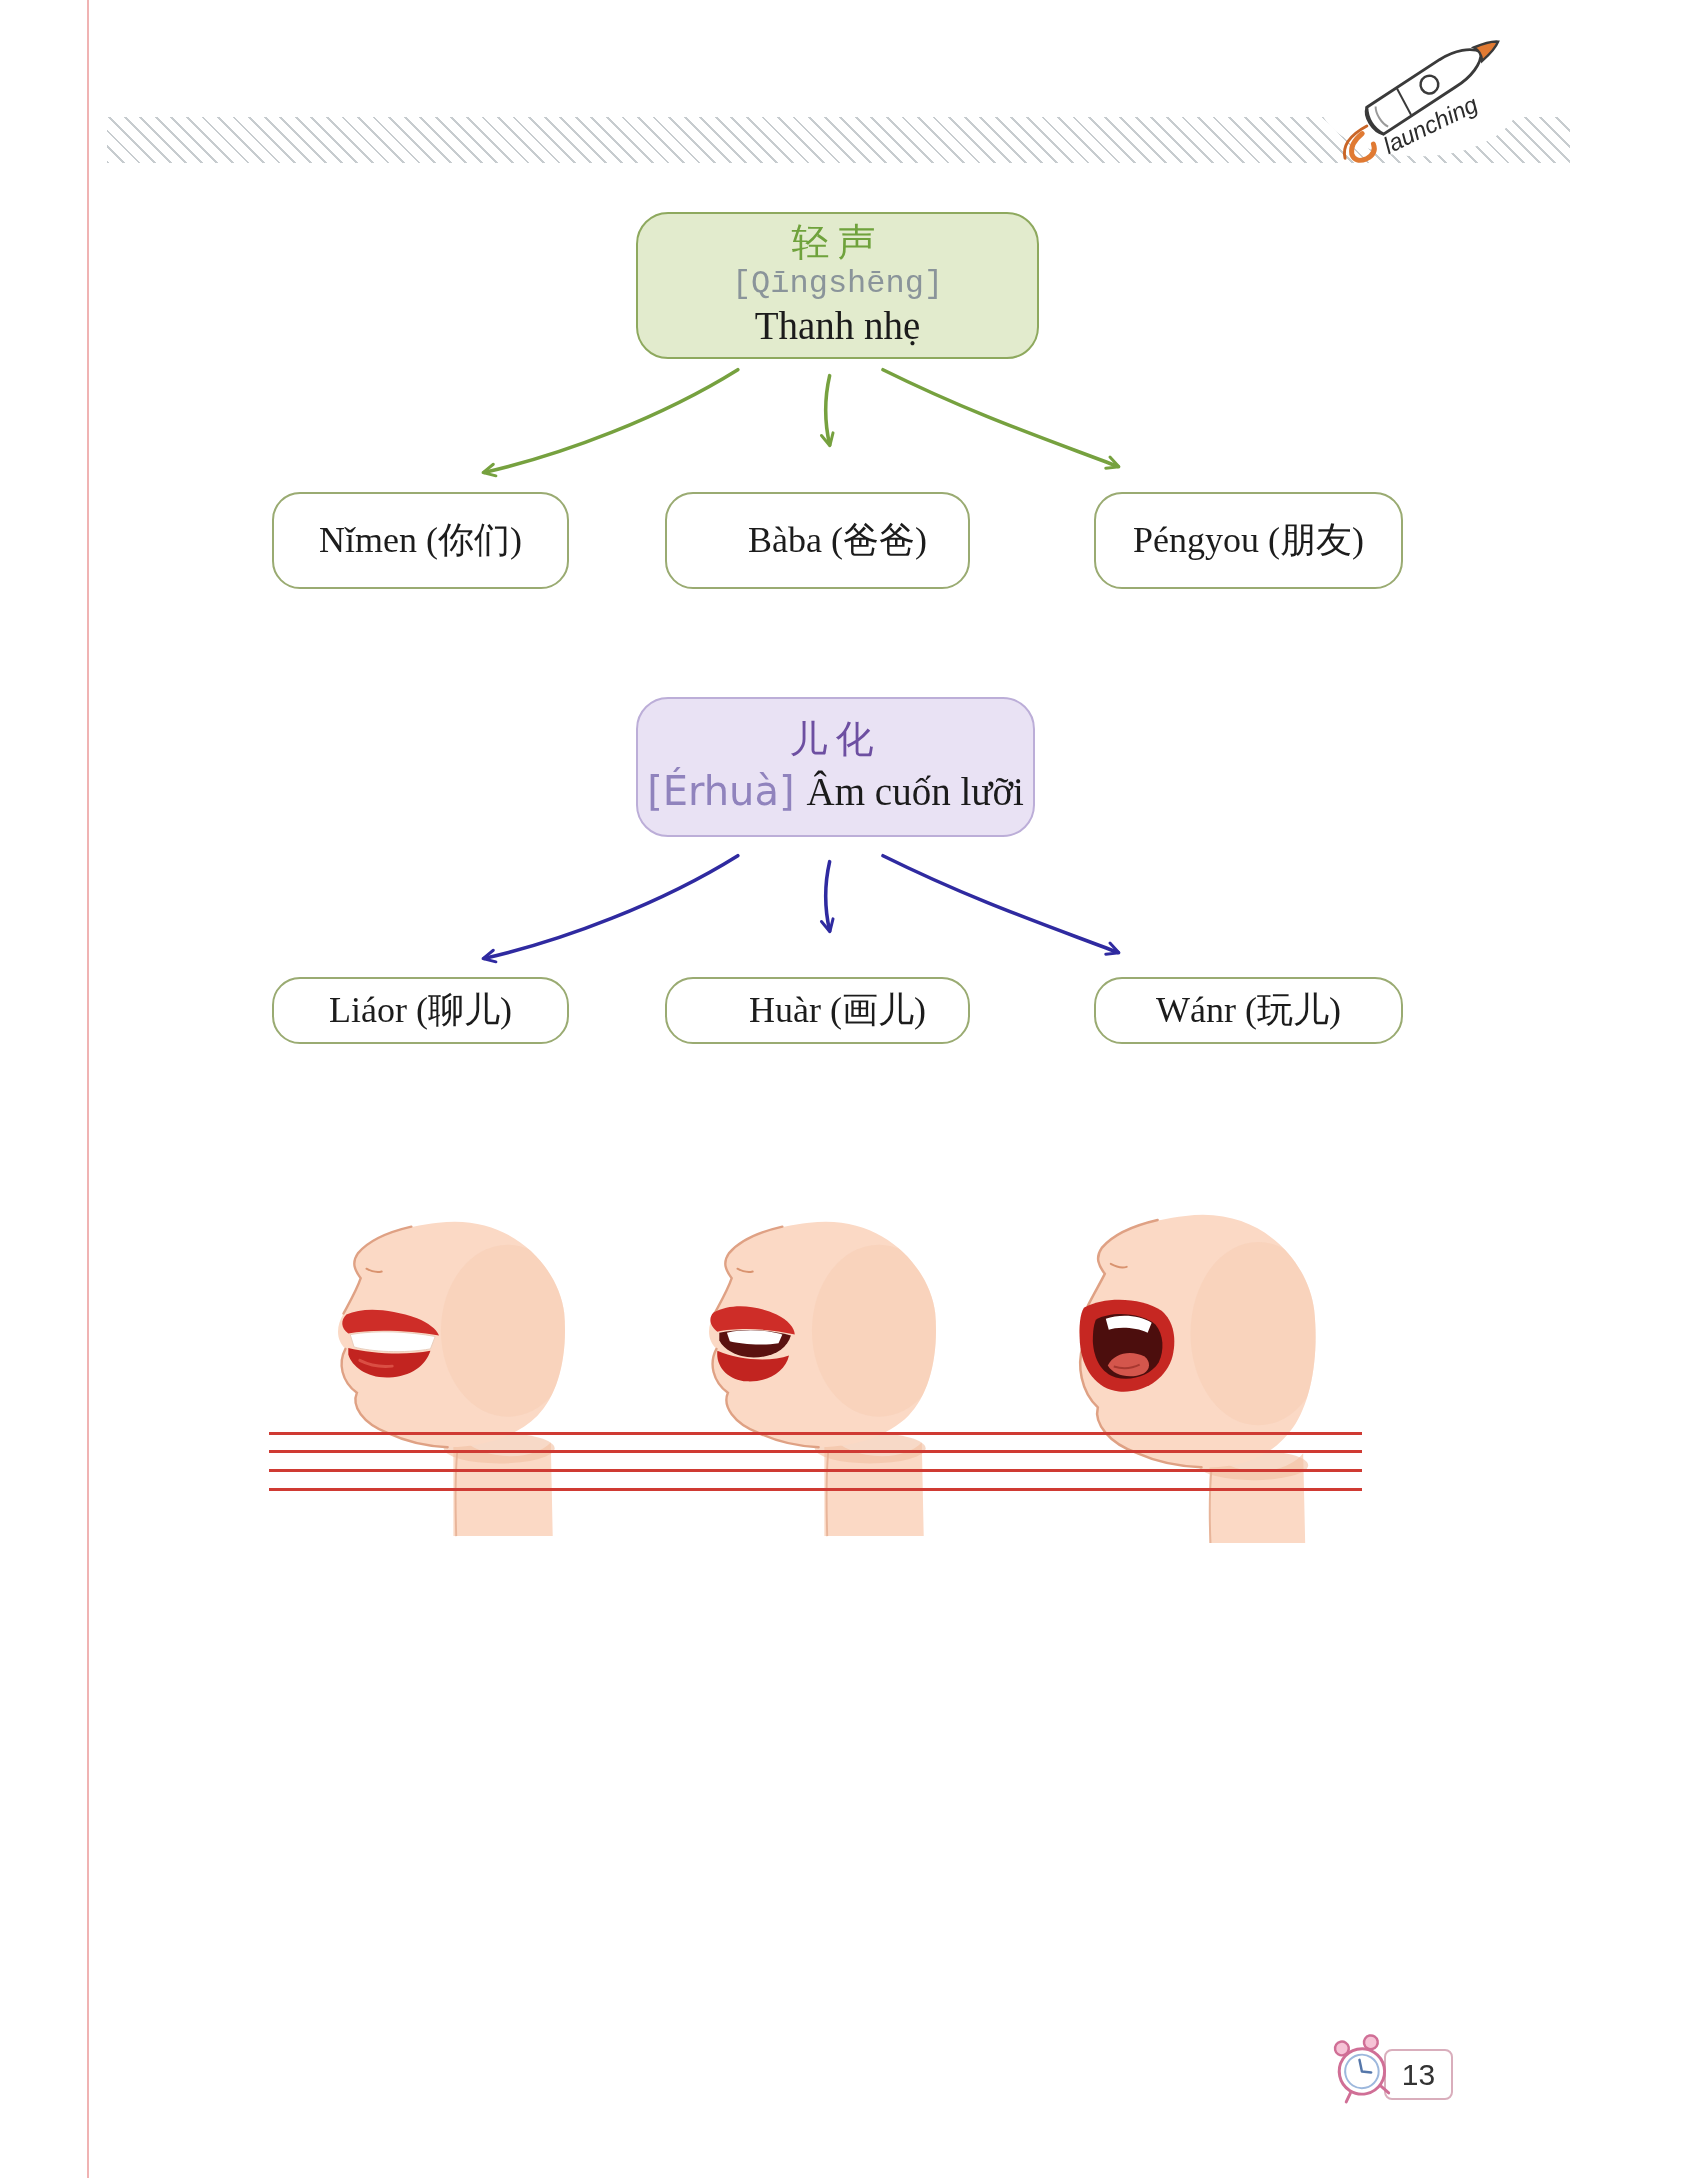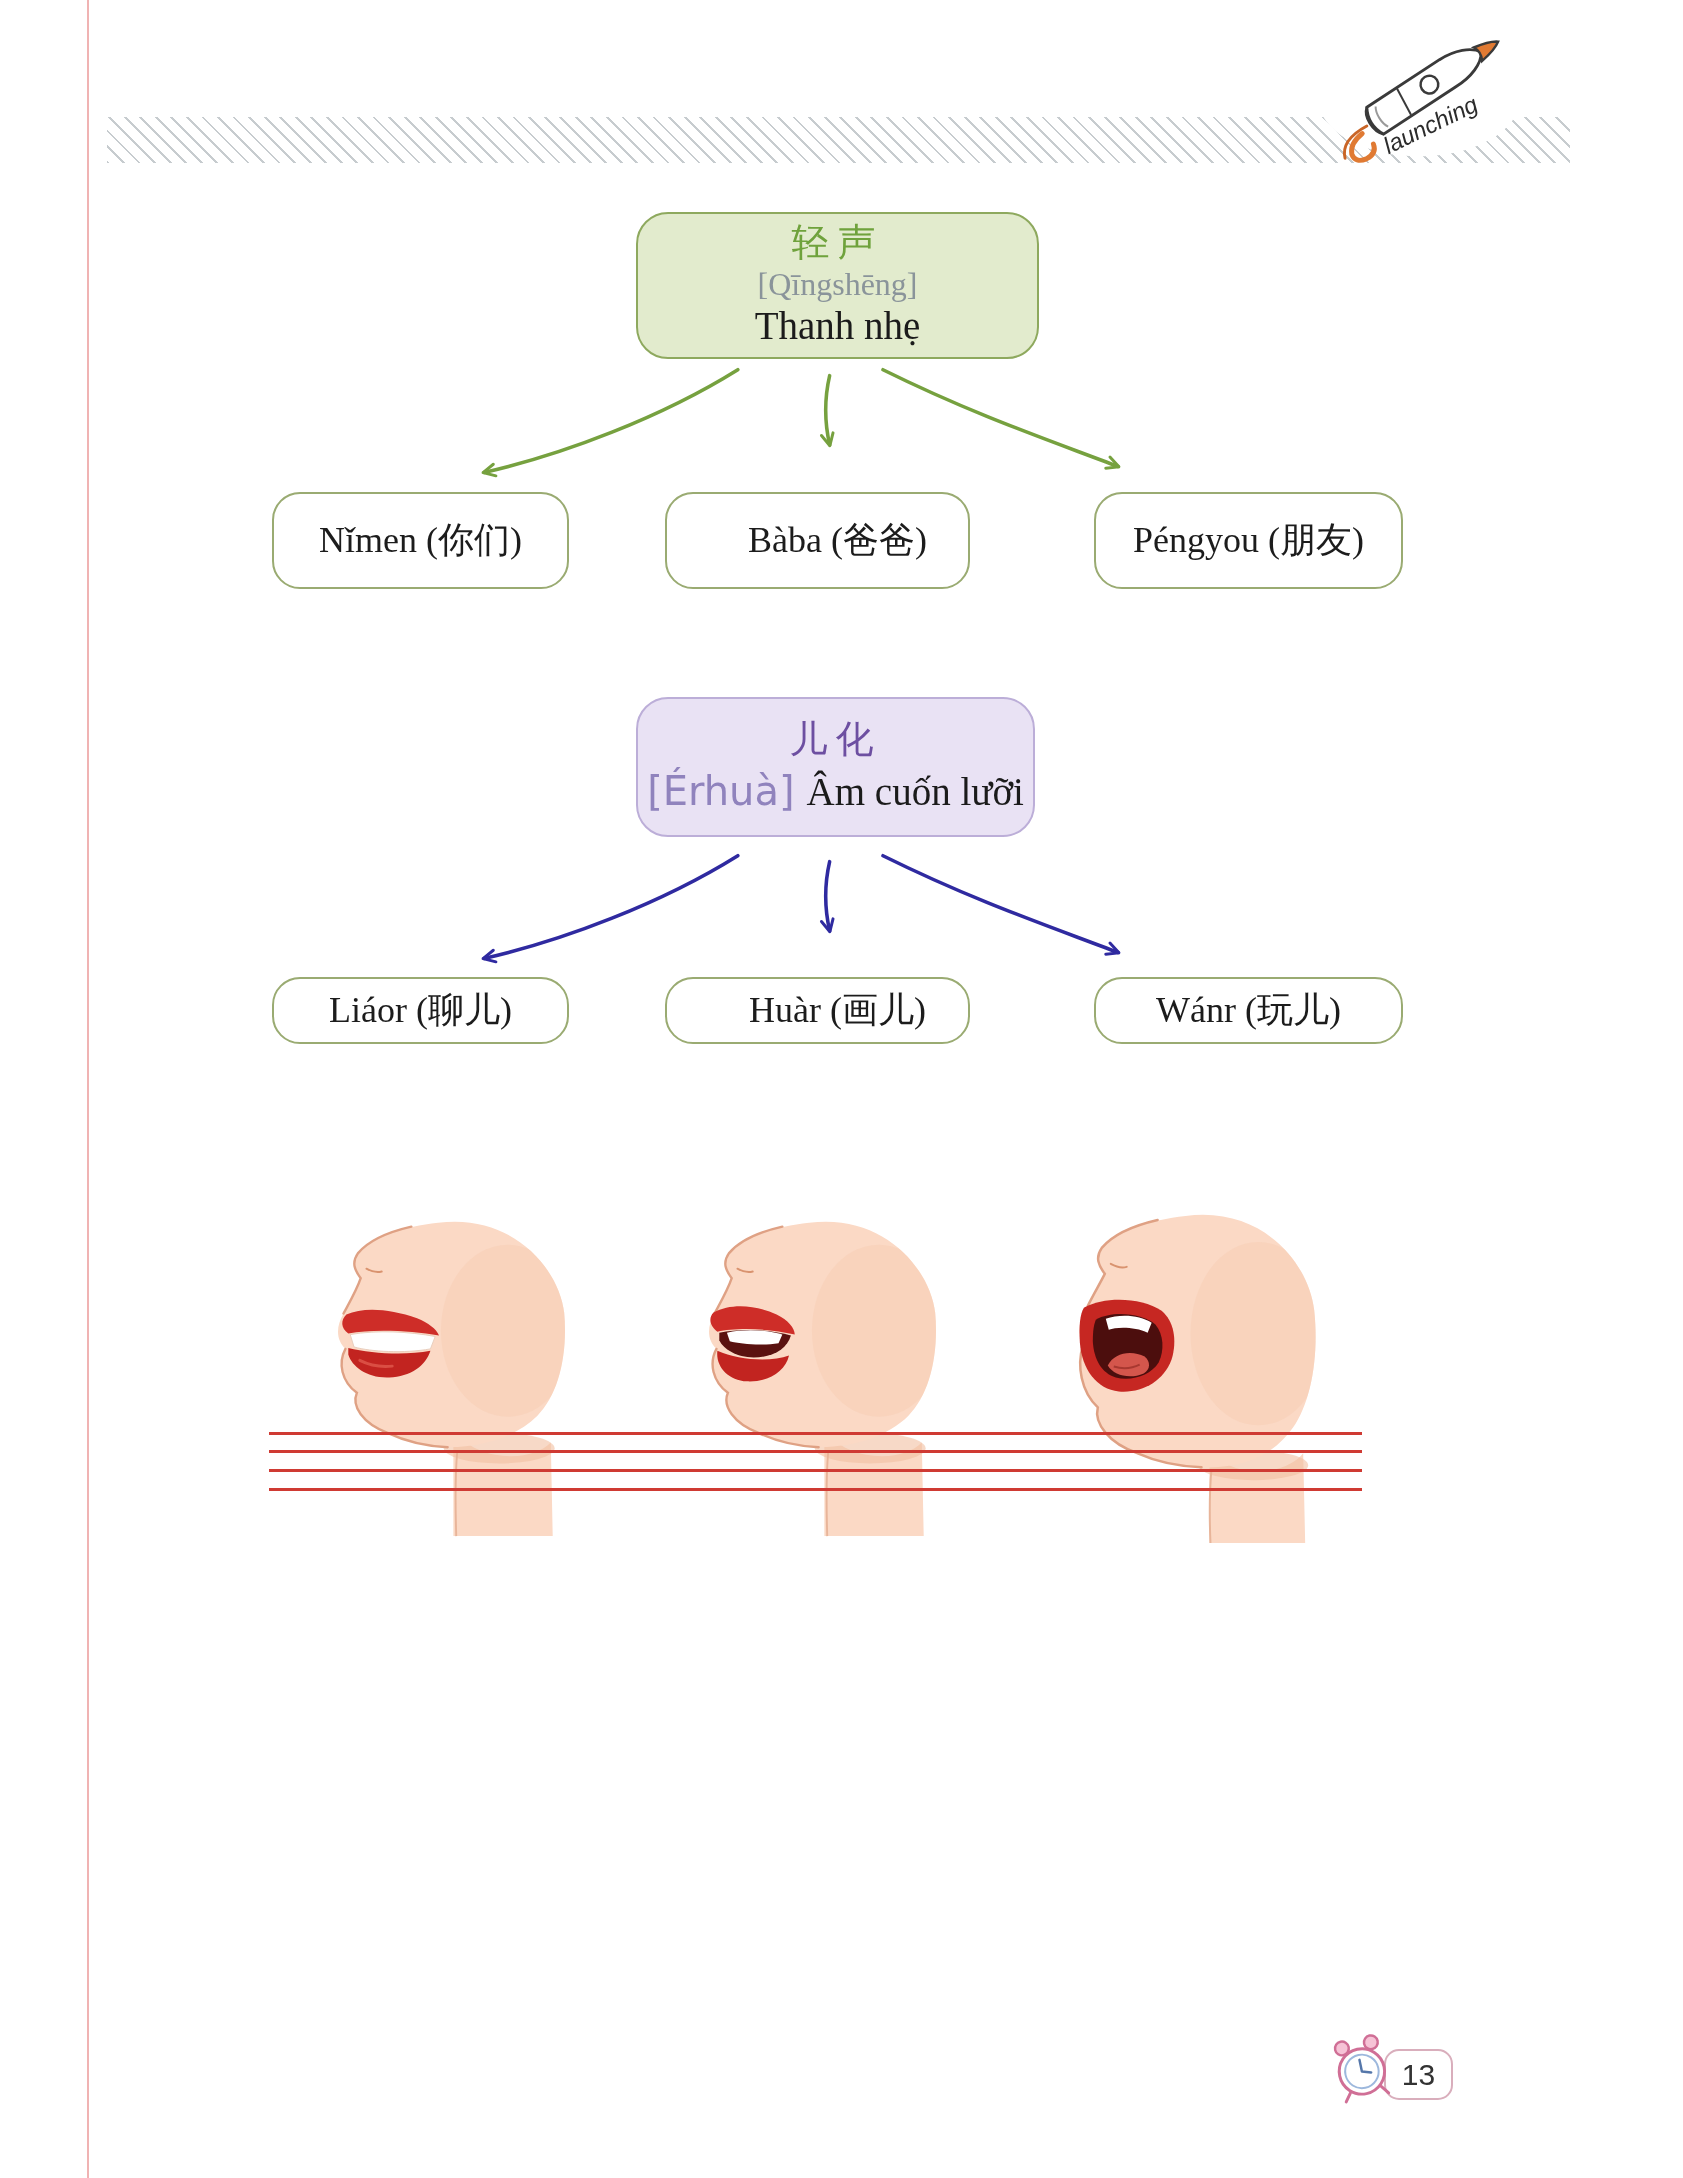--- a/index.html
+++ b/index.html
@@ -23,21 +23,21 @@
     left:636px; width:403px; border-radius:32px;
     display:flex; flex-direction:column; align-items:center; justify-content:center;
     text-align:center;
   }
   .root-box.green { top:212px; height:147px; background:#e2ebcd; border:2px solid #8ea95e; }
   .root-box.lavender { top:697px; width:399px; height:140px; background:#e9e2f4; border:2px solid #bcaed8; }
 
   .hanzi { font-size:38px; letter-spacing:8px; line-height:1.15; }
   .root-box.green .hanzi { color:#6fa23c; }
   .root-box.lavender .hanzi { color:#6d4fa1; }
-  .pinyin-gray { font-size:32px; color:#8a949a; font-family:Liberation Serif, serif; line-height:1.2; }
+  .pinyin-gray { font-size:32px; color:#8a949a; font-family:Liberation Mono, monospace; line-height:1.2; }
   .pinyin-purple { font-size:40px; color:#9083bd; font-family:"DejaVu Sans","Liberation Sans",sans-serif; }
   .viet { font-size:39px; color:#1b1b1b; line-height:1.2; }
   .root-line2 { display:flex; align-items:baseline; gap:12px; justify-content:center; margin-top:6px; }
 
   .arrows { width:891px; height:158px; left:396px; }
   .arrows.row1 { top:348px; }
   .arrows.row2 { top:834px; }
 
   .node {
     top:492px; height:97px; background:#ffffff;
@@ -52,21 +52,21 @@
 
   .mouth { z-index:1; }
   .mouth.m1 { left:312px; top:1220px; width:277px; height:317px; }
   .mouth.m2 { left:683px; top:1220px; width:277px; height:317px; }
   .mouth.m3 { left:1053px; top:1214px; width:291px; height:329px; }
 
   .red-line { left:269px; width:1093px; height:3px; background:#cf3a33; z-index:2; }
 
   .badge {
     left:1384px; top:2049px; width:69px; height:51px;
-    border:2px solid #d9aebc; border-radius:15px; background:#fff;
+    border:2px solid #d9aebc; border-radius:8px; background:#fff;
     display:flex; align-items:center; justify-content:center;
     font-family:"Liberation Sans","DejaVu Sans",sans-serif;
     font-size:30px; color:#333; z-index:3;
   }
   .clock-wrap { left:1327px; top:2032px; width:69px; height:73px; z-index:4; }
 </style>
 </head>
 <body>
 
 <div style="width:1683px;height:2178px;position:relative;">

